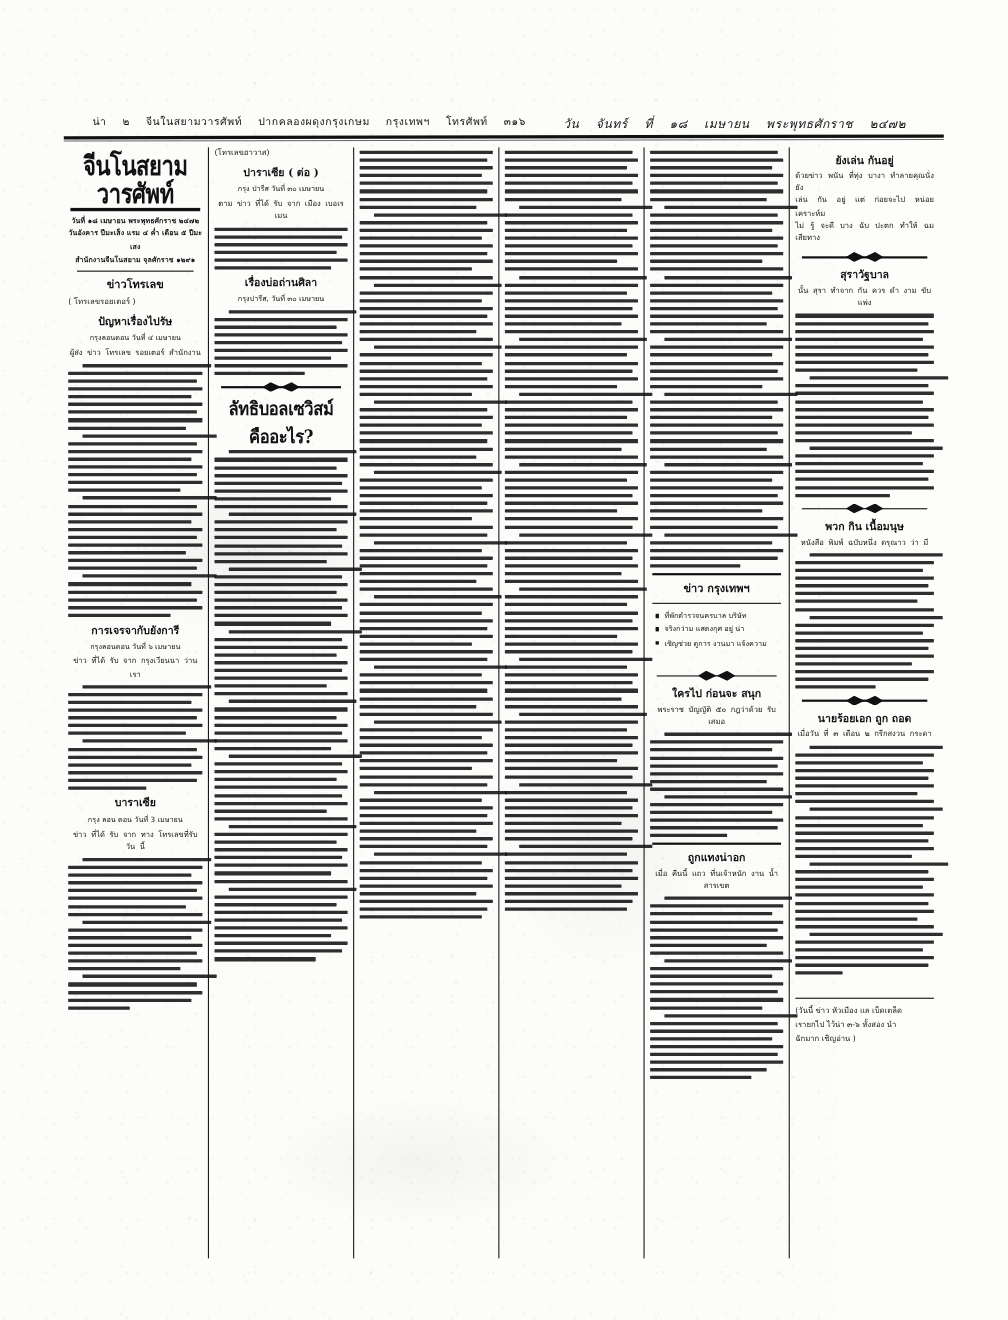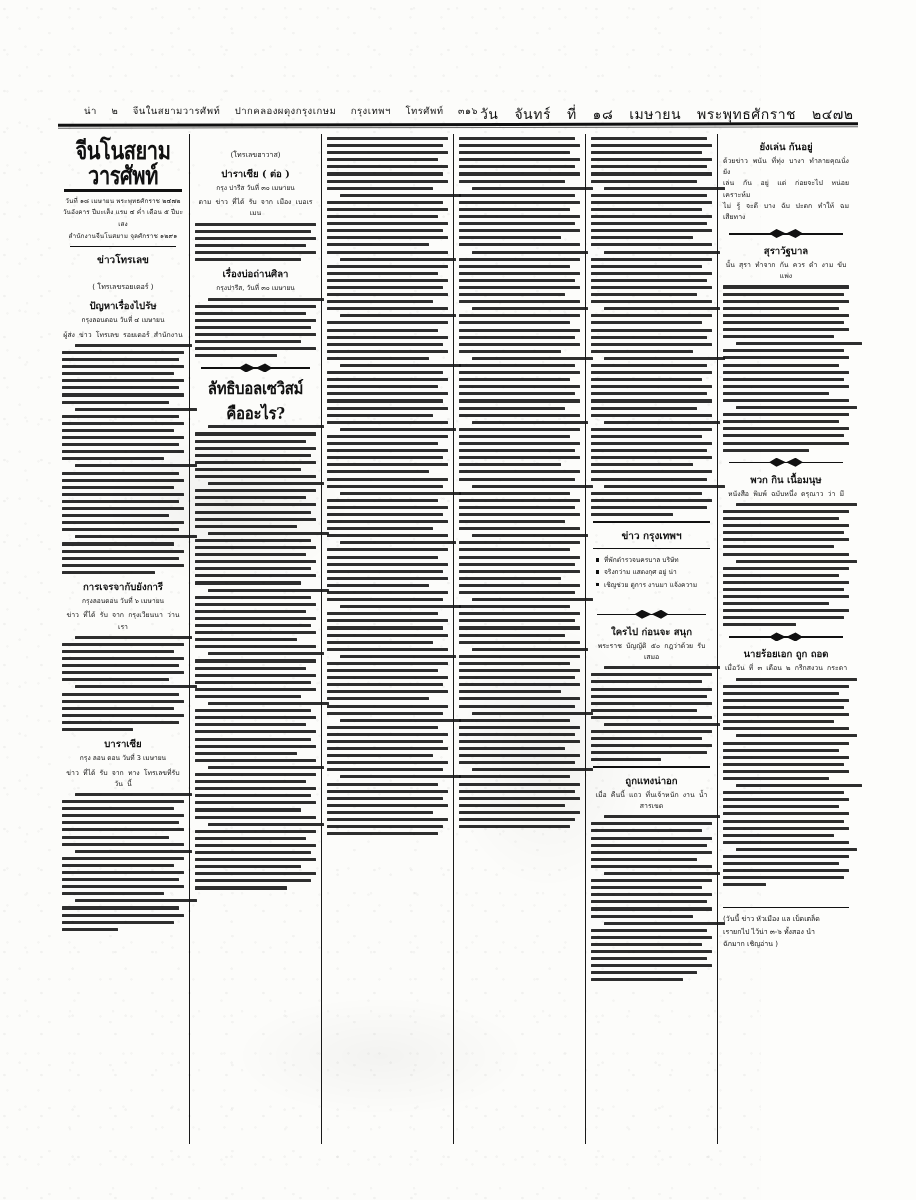--- a/index.html
+++ b/index.html
@@ -19,46 +19,46 @@
      background-size:37px 41px,53px 47px,43px 59px,61px 43px,49px 53px,31px 37px;}
   #smudge{position:absolute;inset:0;pointer-events:none;opacity:.10;
      background:
        radial-gradient(ellipse 180px 120px at 30% 42%, rgba(0,0,0,.5), transparent 70%),
        radial-gradient(ellipse 150px 200px at 72% 63%, rgba(0,0,0,.4), transparent 70%),
        radial-gradient(ellipse 220px 90px at 50% 88%, rgba(0,0,0,.35), transparent 70%);}
 
   
   .folio{position:absolute;top:103px;left:0;width:916px;height:20px;}
   .folio .l{position:absolute;left:84px;top:0;white-space:nowrap;font-size:9.5px;letter-spacing:.5px;}
-  .folio .r{position:absolute;left:480px;top:0;white-space:nowrap;font-size:14px;letter-spacing:.5px;}
+  .folio .r{position:absolute;left:512px;top:0;white-space:nowrap;font-size:11px;letter-spacing:.5px;font-style:italic;}
   .folio span{margin-right:11px;}
   .rule-head{position:absolute;left:58px;top:123px;width:800px;height:3px;background:#111;
       transform:rotate(-0.12deg);}
   .rule-head2{position:absolute;left:58px;top:127px;width:800px;height:1.4px;background:#333;opacity:.75;
       transform:rotate(-0.1deg);}
 
   
   .cols{position:absolute;left:57px;top:134px;width:802px;height:1010px;display:flex;}
   .col{position:relative;width:132px;padding:0 5px;box-sizing:border-box;}
   .col + .col{border-left:1.1px solid #1a1a1a;}
   .col.wide{width:137px;}
 
   
   .mast{text-align:center;font-family:"DejaVu Serif","Liberation Serif",serif;
         font-weight:bold;font-size:20px;line-height:1.05;letter-spacing:-.4px;
         margin:4px 0 2px;transform:scaleY(1.22);transform-origin:center top;}
   .mastrule{height:2.6px;background:#111;margin:9px 2px 4px;}
   .mastrule.thin{height:1px;margin:3px 8px 5px;}
-  .substack{text-align:center;font-size:6.4px;line-height:1.85;letter-spacing:.1px;}
+  .substack{text-align:center;font-size:6.4px;line-height:1.85;letter-spacing:.1px;font-weight:bold;}
 
   .hl{text-align:center;font-weight:bold;font-size:10px;line-height:1.25;margin:7px 0 3px;
       font-family:"DejaVu Serif","Liberation Serif",serif;}
   .hl.big{font-size:15px;letter-spacing:-.3px;line-height:1.2;transform:scaleY(1.12);}
   .hl.sm{font-size:9.6px;font-weight:bold;}
-  .sub{text-align:center;font-size:7.1px;line-height:1.5;margin:16px 0 3px;}
+  .sub{text-align:left;font-size:7.1px;line-height:1.5;margin:0 0 3px;}
   .dateline{text-align:center;font-size:6.6px;line-height:1.6;margin:1px 0 4px;}
 
   .orn{height:9px;margin:6px 6px 5px;position:relative;}
   .orn:before{content:"";position:absolute;left:0;right:0;top:4px;height:1.6px;background:#111;}
   .orn:after{content:"";position:absolute;left:50%;top:0;width:34px;height:9px;margin-left:-17px;
      background:#111;clip-path:polygon(0 50%,22% 0,50% 50%,78% 0,100% 50%,78% 100%,50% 50%,22% 100%);}
   .rule{height:1.4px;background:#111;margin:5px 2px;}
   .rule.thick{height:2.4px;}
 
   

